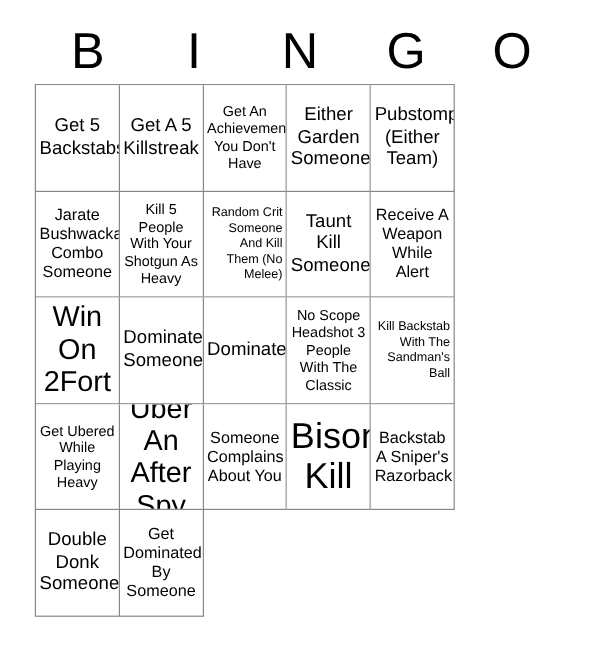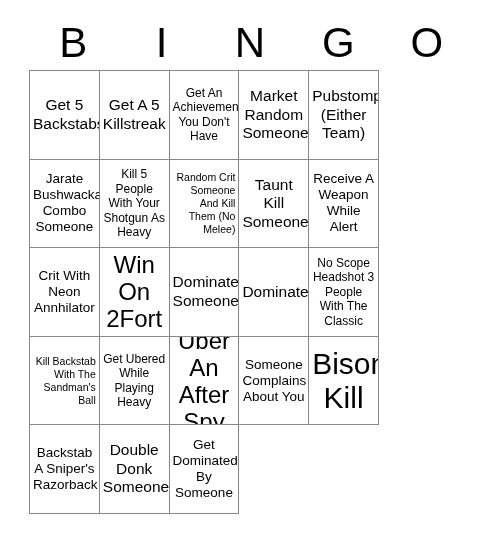--- a/index.html
+++ b/index.html
@@ -97,44 +97,41 @@
     <div class="cell">
         <span class="cell-text fs-lg">Get 5 Backstabs</span>
       </div>
     <div class="cell">
         <span class="cell-text fs-lg">Get A 5 Killstreak</span>
       </div>
     <div class="cell">
         <span class="cell-text fs-sm">Get An Achievement You Don't Have</span>
       </div>
     <div class="cell">
-        <span class="cell-text fs-lg">Market Random Someone</span>
+        <span class="cell-text fs-lg">Either Garden Someone</span>
       </div>
 
     <div class="cell">
         <span class="cell-text fs-lg">Pubstomp (Either Team)</span>
       </div>
     <div class="cell">
         <span class="cell-text fs-md">Jarate Bushwacka Combo Someone</span>
       </div>
     <div class="cell">
         <span class="cell-text fs-sm">Kill 5 People With Your Shotgun As Heavy</span>
       </div>
     <div class="cell">
         <span class="cell-text fs-xs">Random Crit Someone And Kill Them (No Melee)</span>
       </div>
     <div class="cell">
         <span class="cell-text fs-lg">Taunt Kill Someone</span>
       </div>
 
     <div class="cell">
         <span class="cell-text fs-md">Receive A Weapon While Alert</span>
-      </div>
-    <div class="cell">
-        <span class="cell-text fs-md">Crit With Neon Annhilator</span>
       </div>
     <div class="cell">
         <span class="cell-text fs-xxl">Win On 2Fort</span>
       </div>
     <div class="cell">
         <span class="cell-text fs-lg">Dominate Someone</span>
       </div>
     <div class="cell">
         <span class="cell-text fs-lg">Dominated</span>
       </div>

